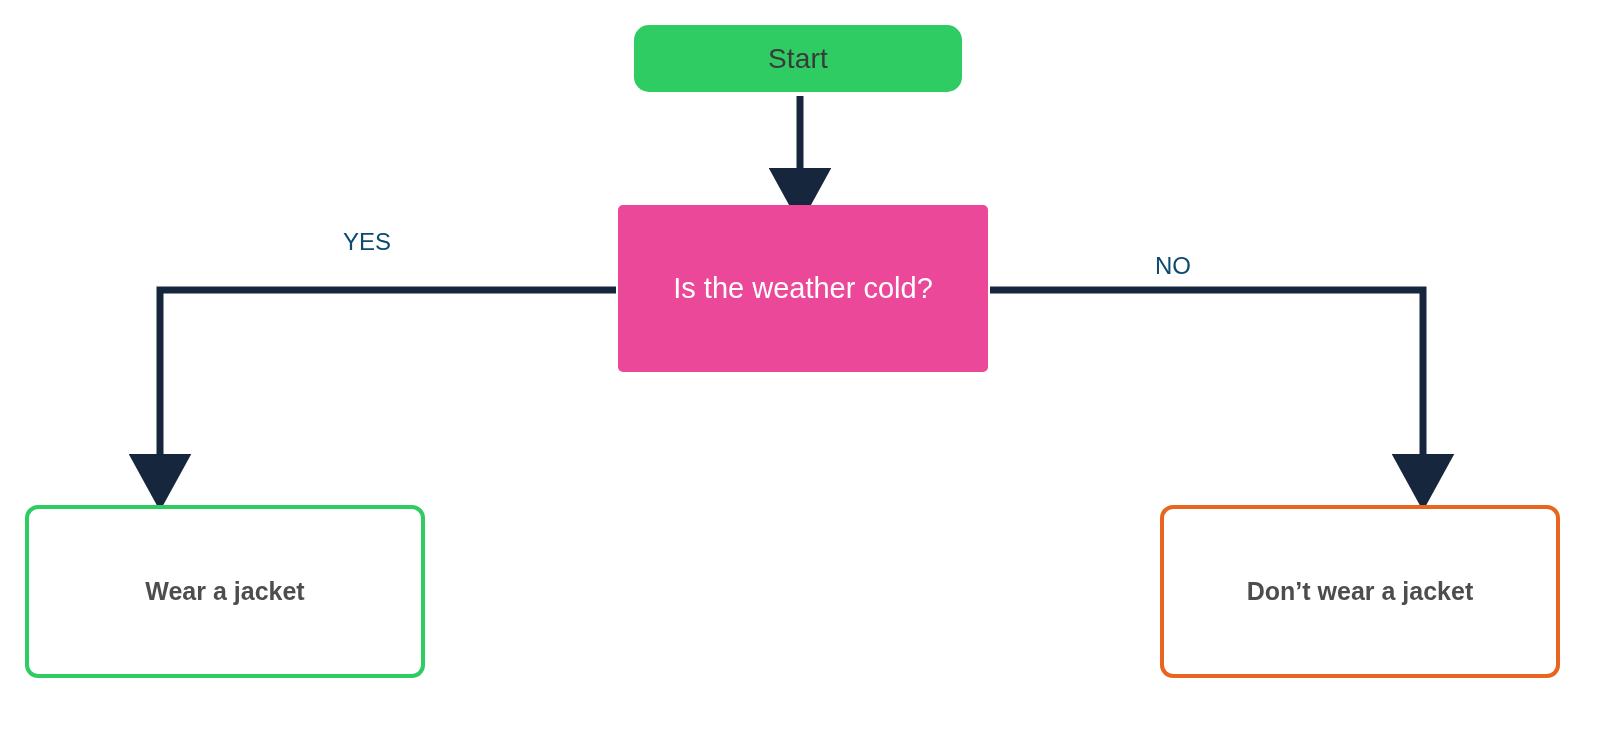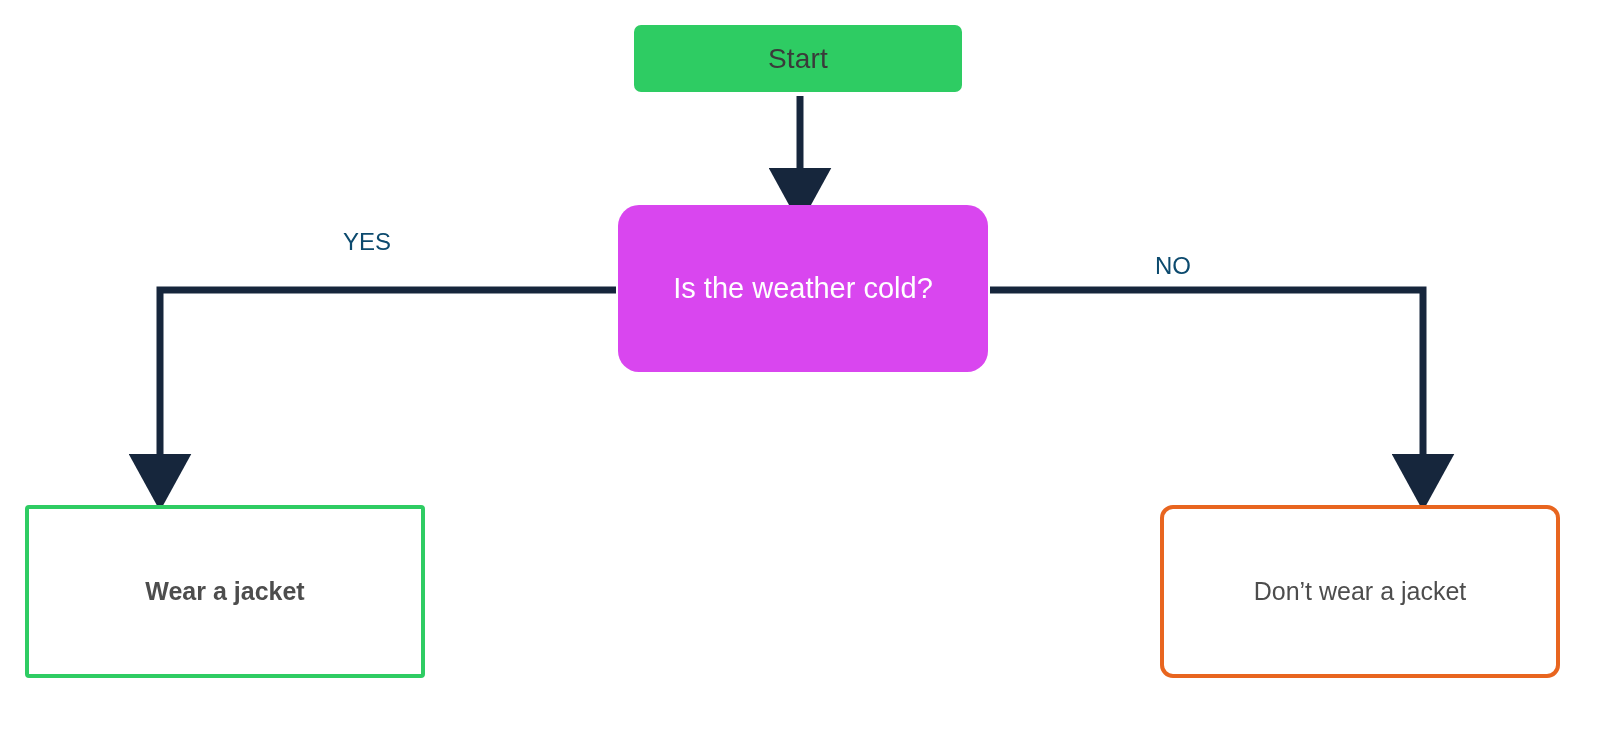--- a/index.html
+++ b/index.html
@@ -33,62 +33,62 @@
     justify-content: center;
     text-align: center;
   }
   
   #node-start {
     left: 634px;
     top: 25px;
     width: 328px;
     height: 67px;
     background: #2ecc63;
-    border-radius: 7px;
+    border-radius: 15px;
     color: #3a3a3a;
     font-size: 28px;
     font-weight: 400;
     letter-spacing: 0.2px;
   }
   
   #node-decision {
     left: 618px;
     top: 205px;
     width: 370px;
     height: 167px;
-    background: #d946ef;
-    border-radius: 21px;
+    background: #ec4899;
+    border-radius: 5px;
     color: #ffffff;
     font-size: 29px;
     font-weight: 400;
   }
   
   #node-yes-outcome {
     left: 25px;
     top: 505px;
     width: 400px;
     height: 173px;
     background: #ffffff;
     border: 4px solid #2ecc63;
-    border-radius: 4px;
+    border-radius: 13px;
     color: #4d4d4d;
     font-size: 25px;
     font-weight: bold;
   }
   #node-no-outcome {
     left: 1160px;
     top: 505px;
     width: 400px;
     height: 173px;
     background: #ffffff;
     border: 4px solid #e8651f;
     border-radius: 13px;
     color: #4d4d4d;
     font-size: 25px;
-    font-weight: normal;
+    font-weight: bold;
   }
   
   .edge-label {
     position: absolute;
     color: #0c4a6e;
     font-size: 24px;
     font-weight: 400;
     white-space: nowrap;
   }
   #edge-label-yes {

